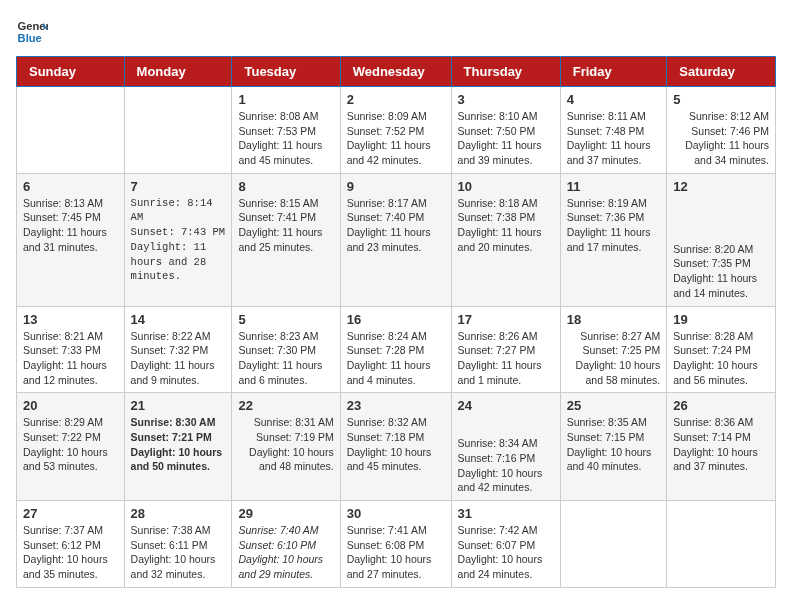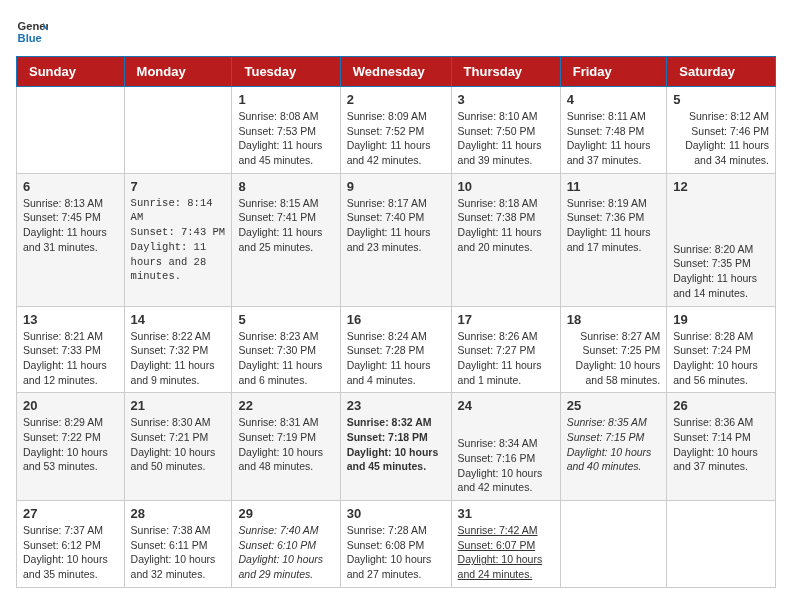--- a/index.html
+++ b/index.html
@@ -240,45 +240,45 @@
       </tr>
       <tr>
         <td>
           <span class="day-number">20</span>
           <div class="day-info" style="white-space: pre-line;">Sunrise: 8:29 AM
 Sunset: 7:22 PM
 Daylight: 10 hours and 53 minutes.</div>
         </td>
         <td>
           <span class="day-number">21</span>
-          <div class="day-info" style="white-space: pre-line;">Sunrise: 8:30 AM
+          <div class="day-info" style="white-space: pre-line; font-weight: bold;">Sunrise: 8:30 AM
 Sunset: 7:21 PM
 Daylight: 10 hours and 50 minutes.</div>
         </td>
         <td>
           <span class="day-number">22</span>
-          <div class="day-info" style="white-space: pre-line;">Sunrise: 8:31 AM
+          <div class="day-info" style="white-space: pre-line; text-align: right;">Sunrise: 8:31 AM
 Sunset: 7:19 PM
 Daylight: 10 hours and 48 minutes.</div>
         </td>
         <td>
           <span class="day-number">23</span>
-          <div class="day-info" style="white-space: pre-line; font-weight: bold;">Sunrise: 8:32 AM
+          <div class="day-info" style="white-space: pre-line;">Sunrise: 8:32 AM
 Sunset: 7:18 PM
 Daylight: 10 hours and 45 minutes.</div>
         </td>
         <td>
           <span class="day-number">24</span>
           <div class="day-info" style="white-space: pre-line; margin-top: 23px;">Sunrise: 8:34 AM
 Sunset: 7:16 PM
 Daylight: 10 hours and 42 minutes.</div>
         </td>
         <td>
           <span class="day-number">25</span>
-          <div class="day-info" style="white-space: pre-line; font-style: italic;">Sunrise: 8:35 AM
+          <div class="day-info" style="white-space: pre-line;">Sunrise: 8:35 AM
 Sunset: 7:15 PM
 Daylight: 10 hours and 40 minutes.</div>
         </td>
         <td>
           <span class="day-number">26</span>
           <div class="day-info" style="white-space: pre-line;">Sunrise: 8:36 AM
 Sunset: 7:14 PM
 Daylight: 10 hours and 37 minutes.</div>
         </td>
       </tr>
@@ -296,27 +296,27 @@
 Daylight: 10 hours and 32 minutes.</div>
         </td>
         <td>
           <span class="day-number">29</span>
           <div class="day-info" style="white-space: pre-line; font-style: italic;">Sunrise: 7:40 AM
 Sunset: 6:10 PM
 Daylight: 10 hours and 29 minutes.</div>
         </td>
         <td>
           <span class="day-number">30</span>
-          <div class="day-info" style="white-space: pre-line;">Sunrise: 7:28 AM
+          <div class="day-info" style="white-space: pre-line;">Sunrise: 7:41 AM
 Sunset: 6:08 PM
 Daylight: 10 hours and 27 minutes.</div>
         </td>
         <td>
           <span class="day-number">31</span>
-          <div class="day-info" style="white-space: pre-line; text-decoration: underline;">Sunrise: 7:42 AM
+          <div class="day-info" style="white-space: pre-line;">Sunrise: 7:42 AM
 Sunset: 6:07 PM
 Daylight: 10 hours and 24 minutes.</div>
         </td>
         <td class="empty-cell"></td>
         <td class="empty-cell"></td>
       </tr>
     </tbody>
 </table>
 
 </body></html>

